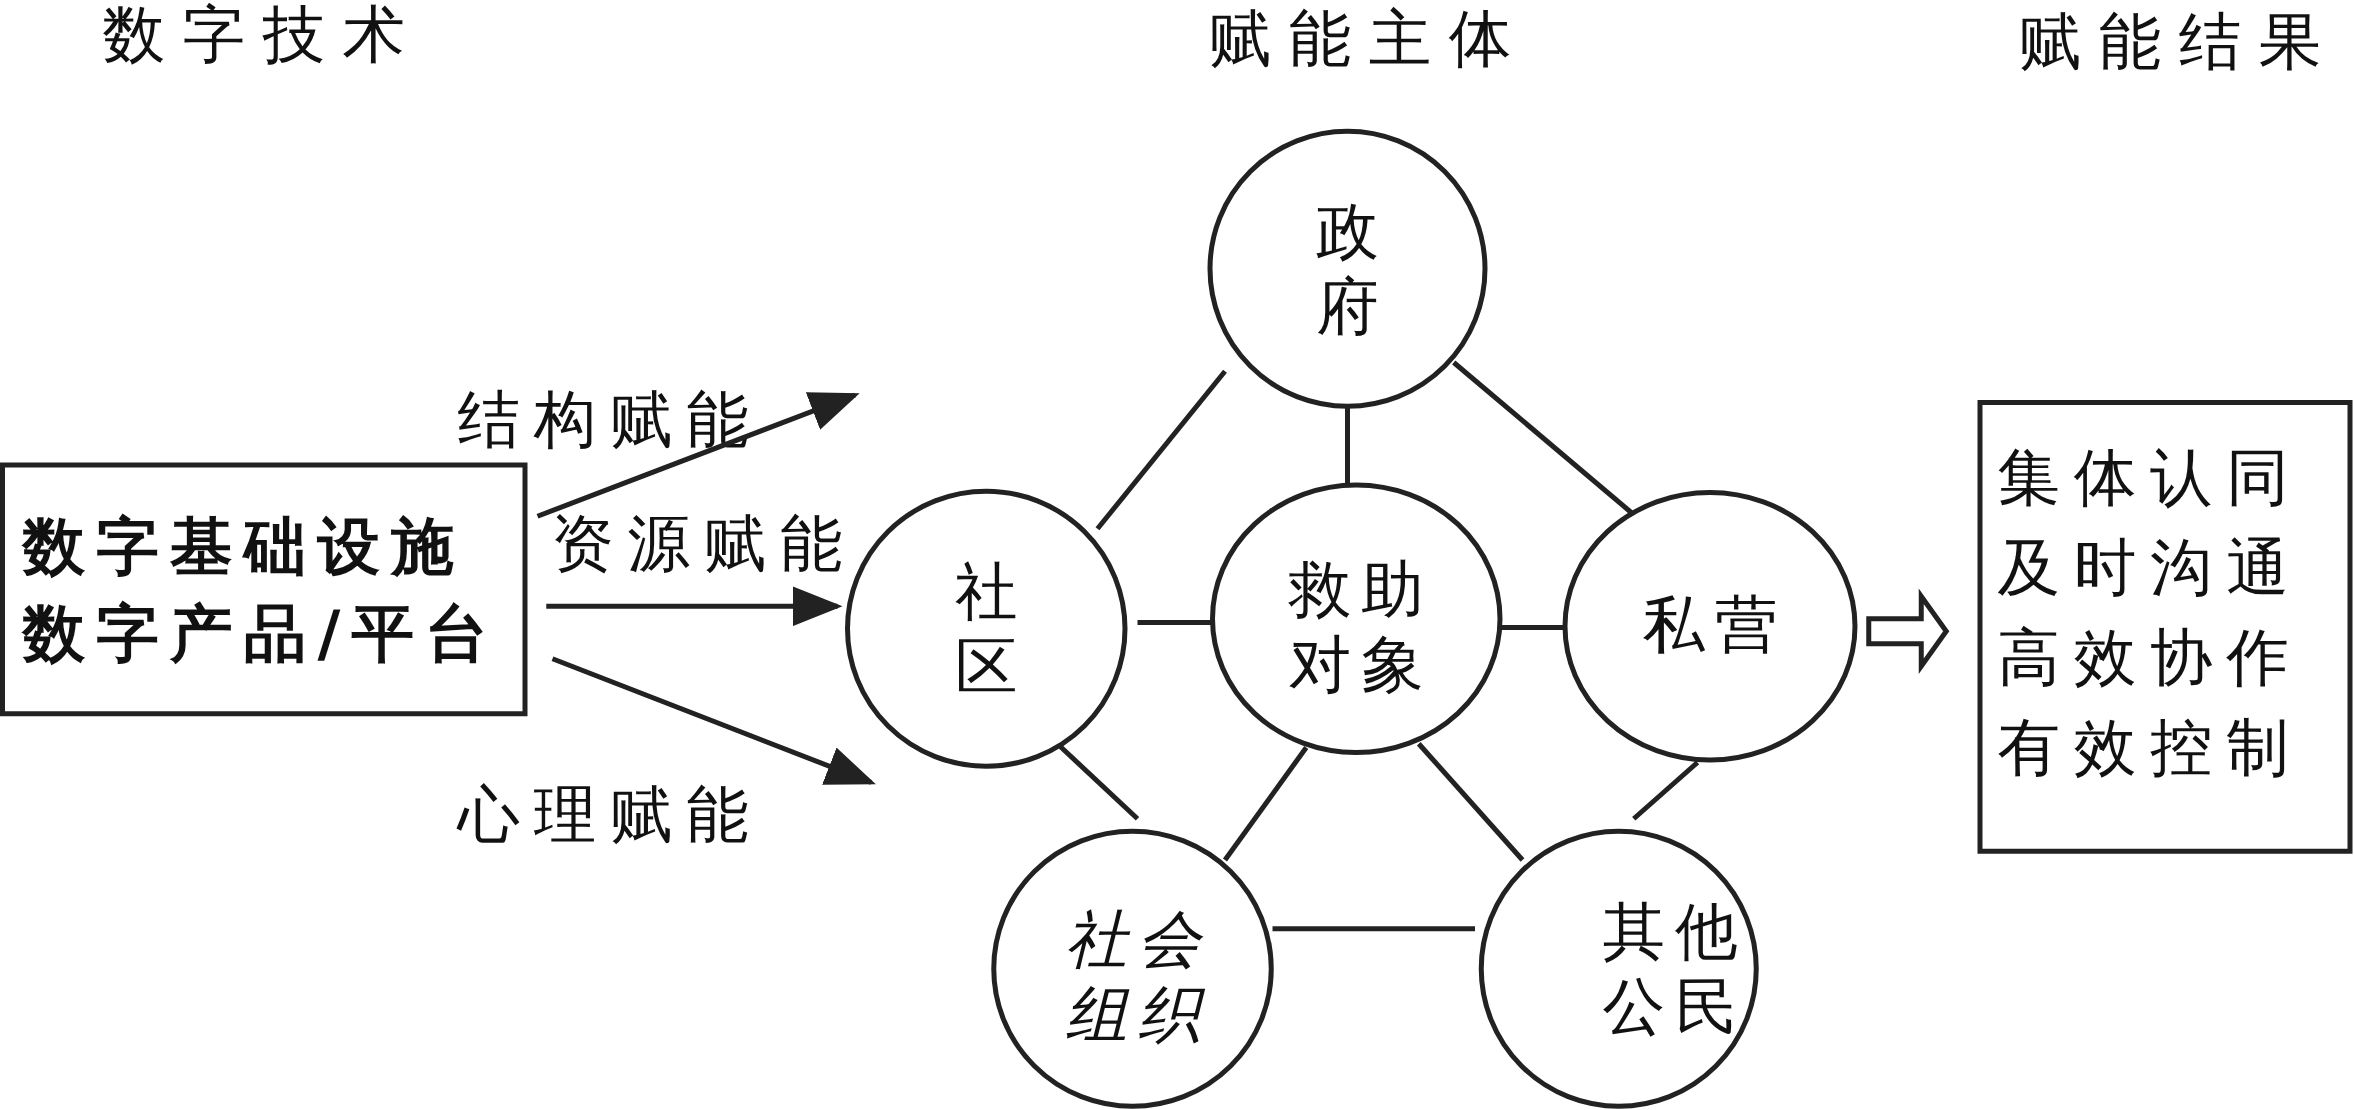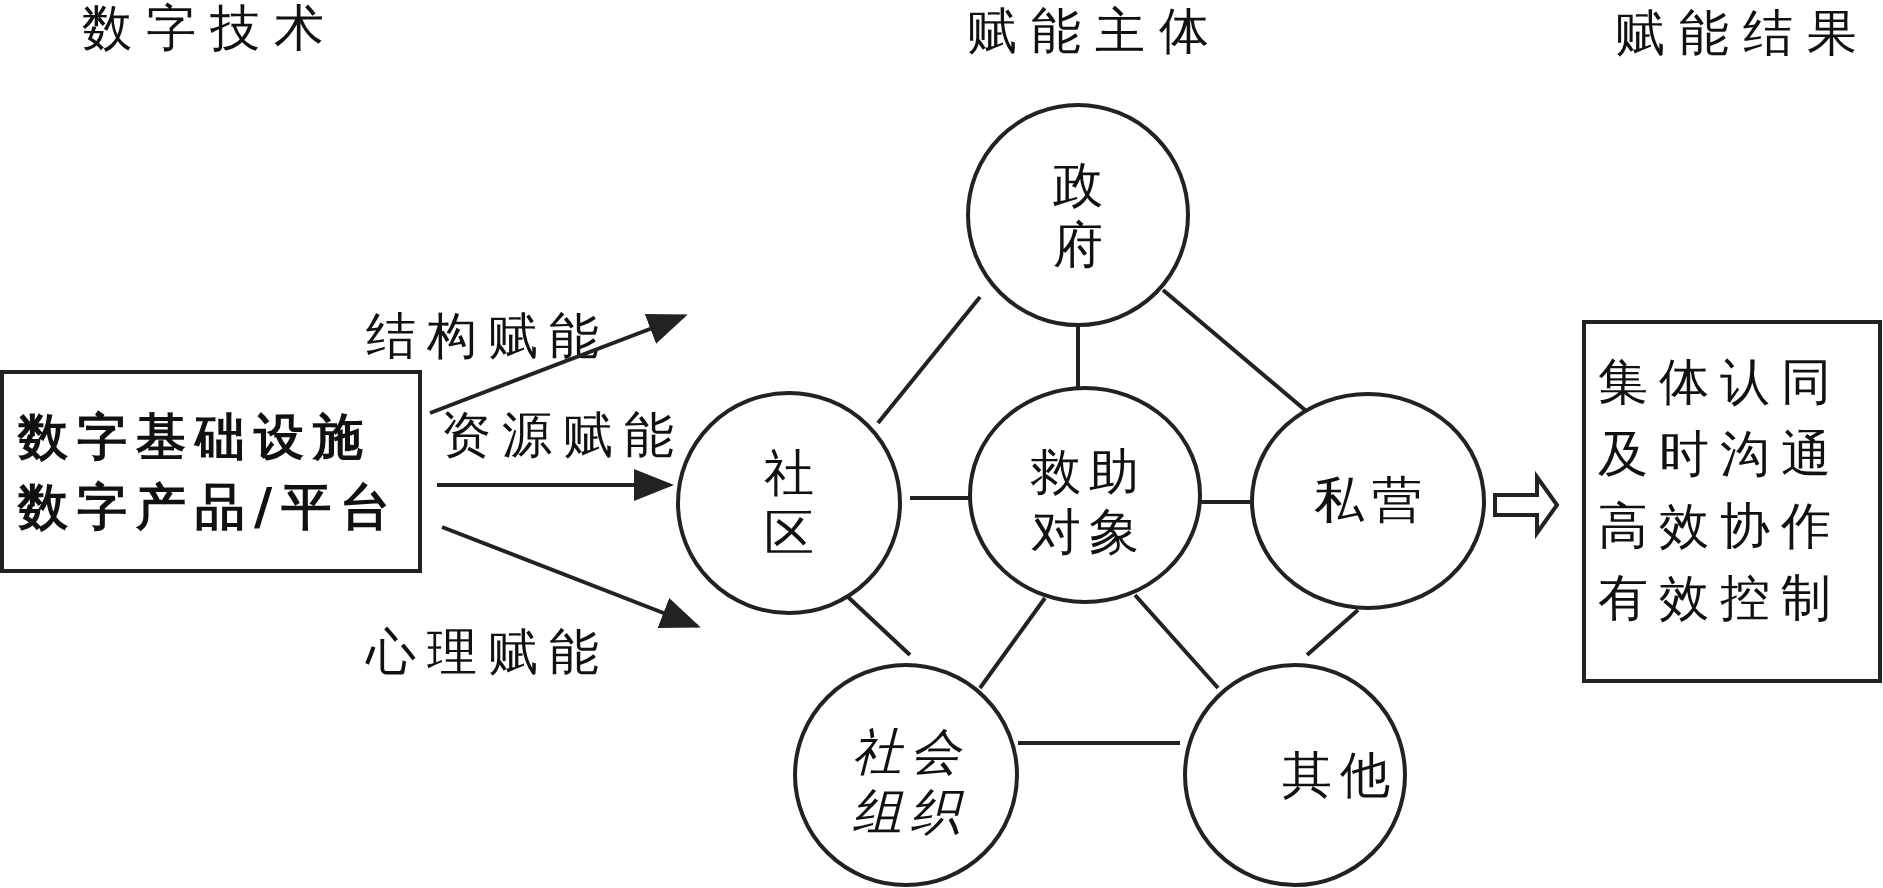--- a/index.html
+++ b/index.html
@@ -78,20 +78,21 @@
 </div>
 <div class="node-label" style="left:1372px; top:500px;">
   <div>私营</div>
 </div>
 <div class="node-label" style="left:910px; top:782px;font-style:italic;">
   <div>社会</div>
   <div>组织</div>
 </div>
 <div class="node-label" style="left:1299px; top:775px;margin-left:41px;">
   <div>其他</div>
+  <div>公民</div>
 </div>
 
 <div class="box" id="right-box">
   <div class="line">集体认同</div>
   <div class="line">及时沟通</div>
   <div class="line">高效协作</div>
   <div class="line">有效控制</div>
 </div>
 
 </body></html>

